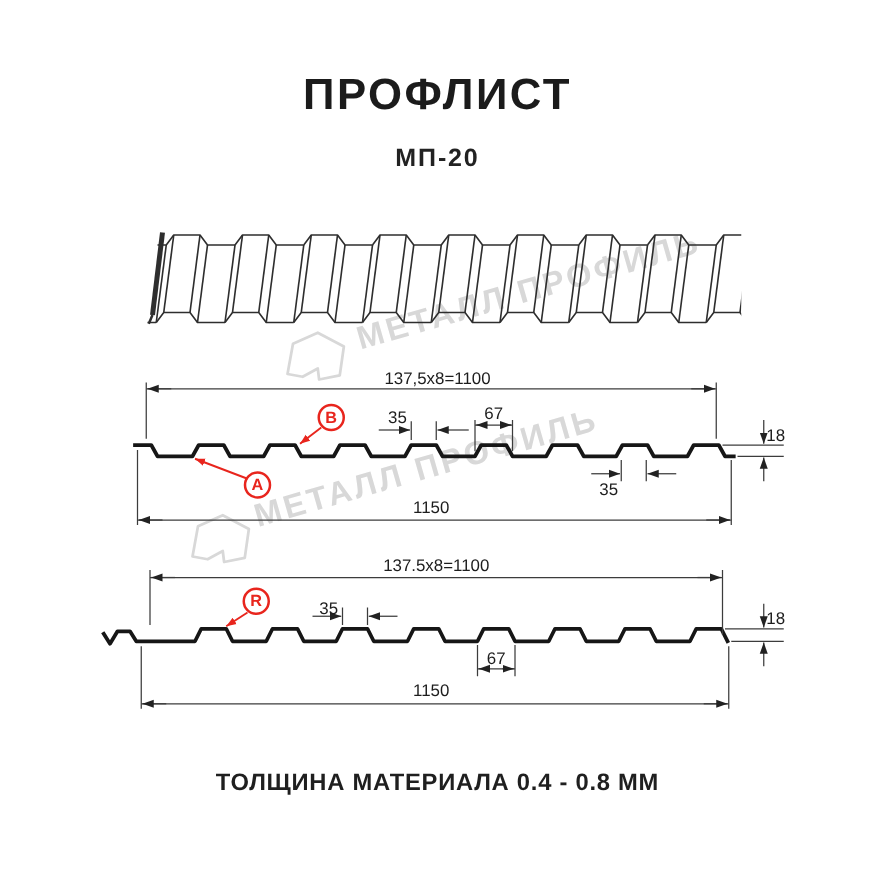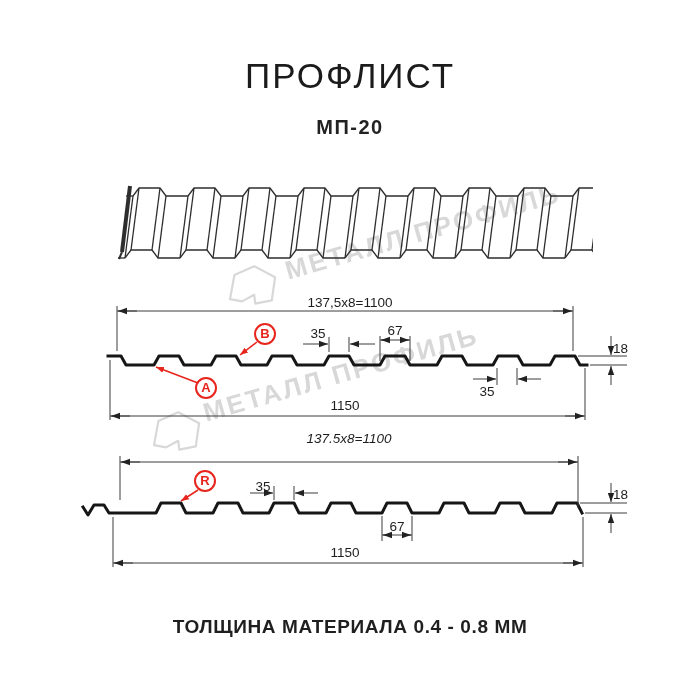--- a/index.html
+++ b/index.html
@@ -1,19 +1,19 @@
 <!DOCTYPE html>
 <html><head>
 <meta charset="utf-8">
 <style>
   html,body{margin:0;padding:0;background:#fff;}
   #canvas{position:relative;width:700px;height:700px;background:#fff;overflow:hidden;
           font-family:"Liberation Sans",sans-serif;}
   .abs{position:absolute;}
-  .title{left:0;right:0;top:56px;text-align:center;font-size:35px;font-weight:400;
+  .title{left:0;right:0;top:56px;text-align:center;font-size:35px;font-weight:700;
          letter-spacing:2px;color:#1b1b1b;}
   .subtitle{left:0;right:0;top:100px;text-align:center;font-size:20px;font-weight:600;
          letter-spacing:1.5px;color:#222;margin-top:16px;}
   .footer{left:0;right:0;top:616px;text-align:center;font-size:19px;font-weight:600;
          letter-spacing:.6px;color:#1f1f1f;}
   .dim{position:absolute;font-size:13.5px;color:#1d1d1d;white-space:nowrap;z-index:3;}
   .dim.c{text-align:center;}
   .badge{position:absolute;width:22px;height:22px;border:2px solid #e8251d;border-radius:50%;
          color:#e8251d;font-weight:700;font-size:13px;line-height:18px;text-align:center;
          box-sizing:border-box;z-index:4;background:transparent;}
@@ -168,21 +168,21 @@
     </g>
   </svg>
 
   <div class="dim c" style="left:285px;top:295px;width:130px;">137,5x8=1100</div>
   <div class="dim c" style="left:303px;top:326px;width:30px;">35</div>
   <div class="dim c" style="left:380px;top:323px;width:30px;">67</div>
   <div class="dim c" style="left:472px;top:384px;width:30px;">35</div>
   <div class="dim" style="left:613px;top:341px;">18</div>
   <div class="dim c" style="left:285px;top:398px;width:120px;">1150</div>
 
-  <div class="dim c" style="left:289px;top:431px;width:120px;font-style:italic;">137.5x8=1100</div>
+  <div class="dim c" style="left:289px;top:445px;width:120px;">137.5x8=1100</div>
   <div class="dim c" style="left:248px;top:479px;width:30px;">35</div>
   <div class="dim c" style="left:382px;top:519px;width:30px;">67</div>
   <div class="dim" style="left:613px;top:487px;">18</div>
   <div class="dim c" style="left:285px;top:545px;width:120px;">1150</div>
 
   <div class="badge" style="left:195px;top:377px;">A</div>
   <div class="badge" style="left:254px;top:323px;">B</div>
   <div class="badge" style="left:194px;top:470px;">R</div>
 
   <div class="abs footer" style="position:absolute;">ТОЛЩИНА МАТЕРИАЛА 0.4 - 0.8 ММ</div>

